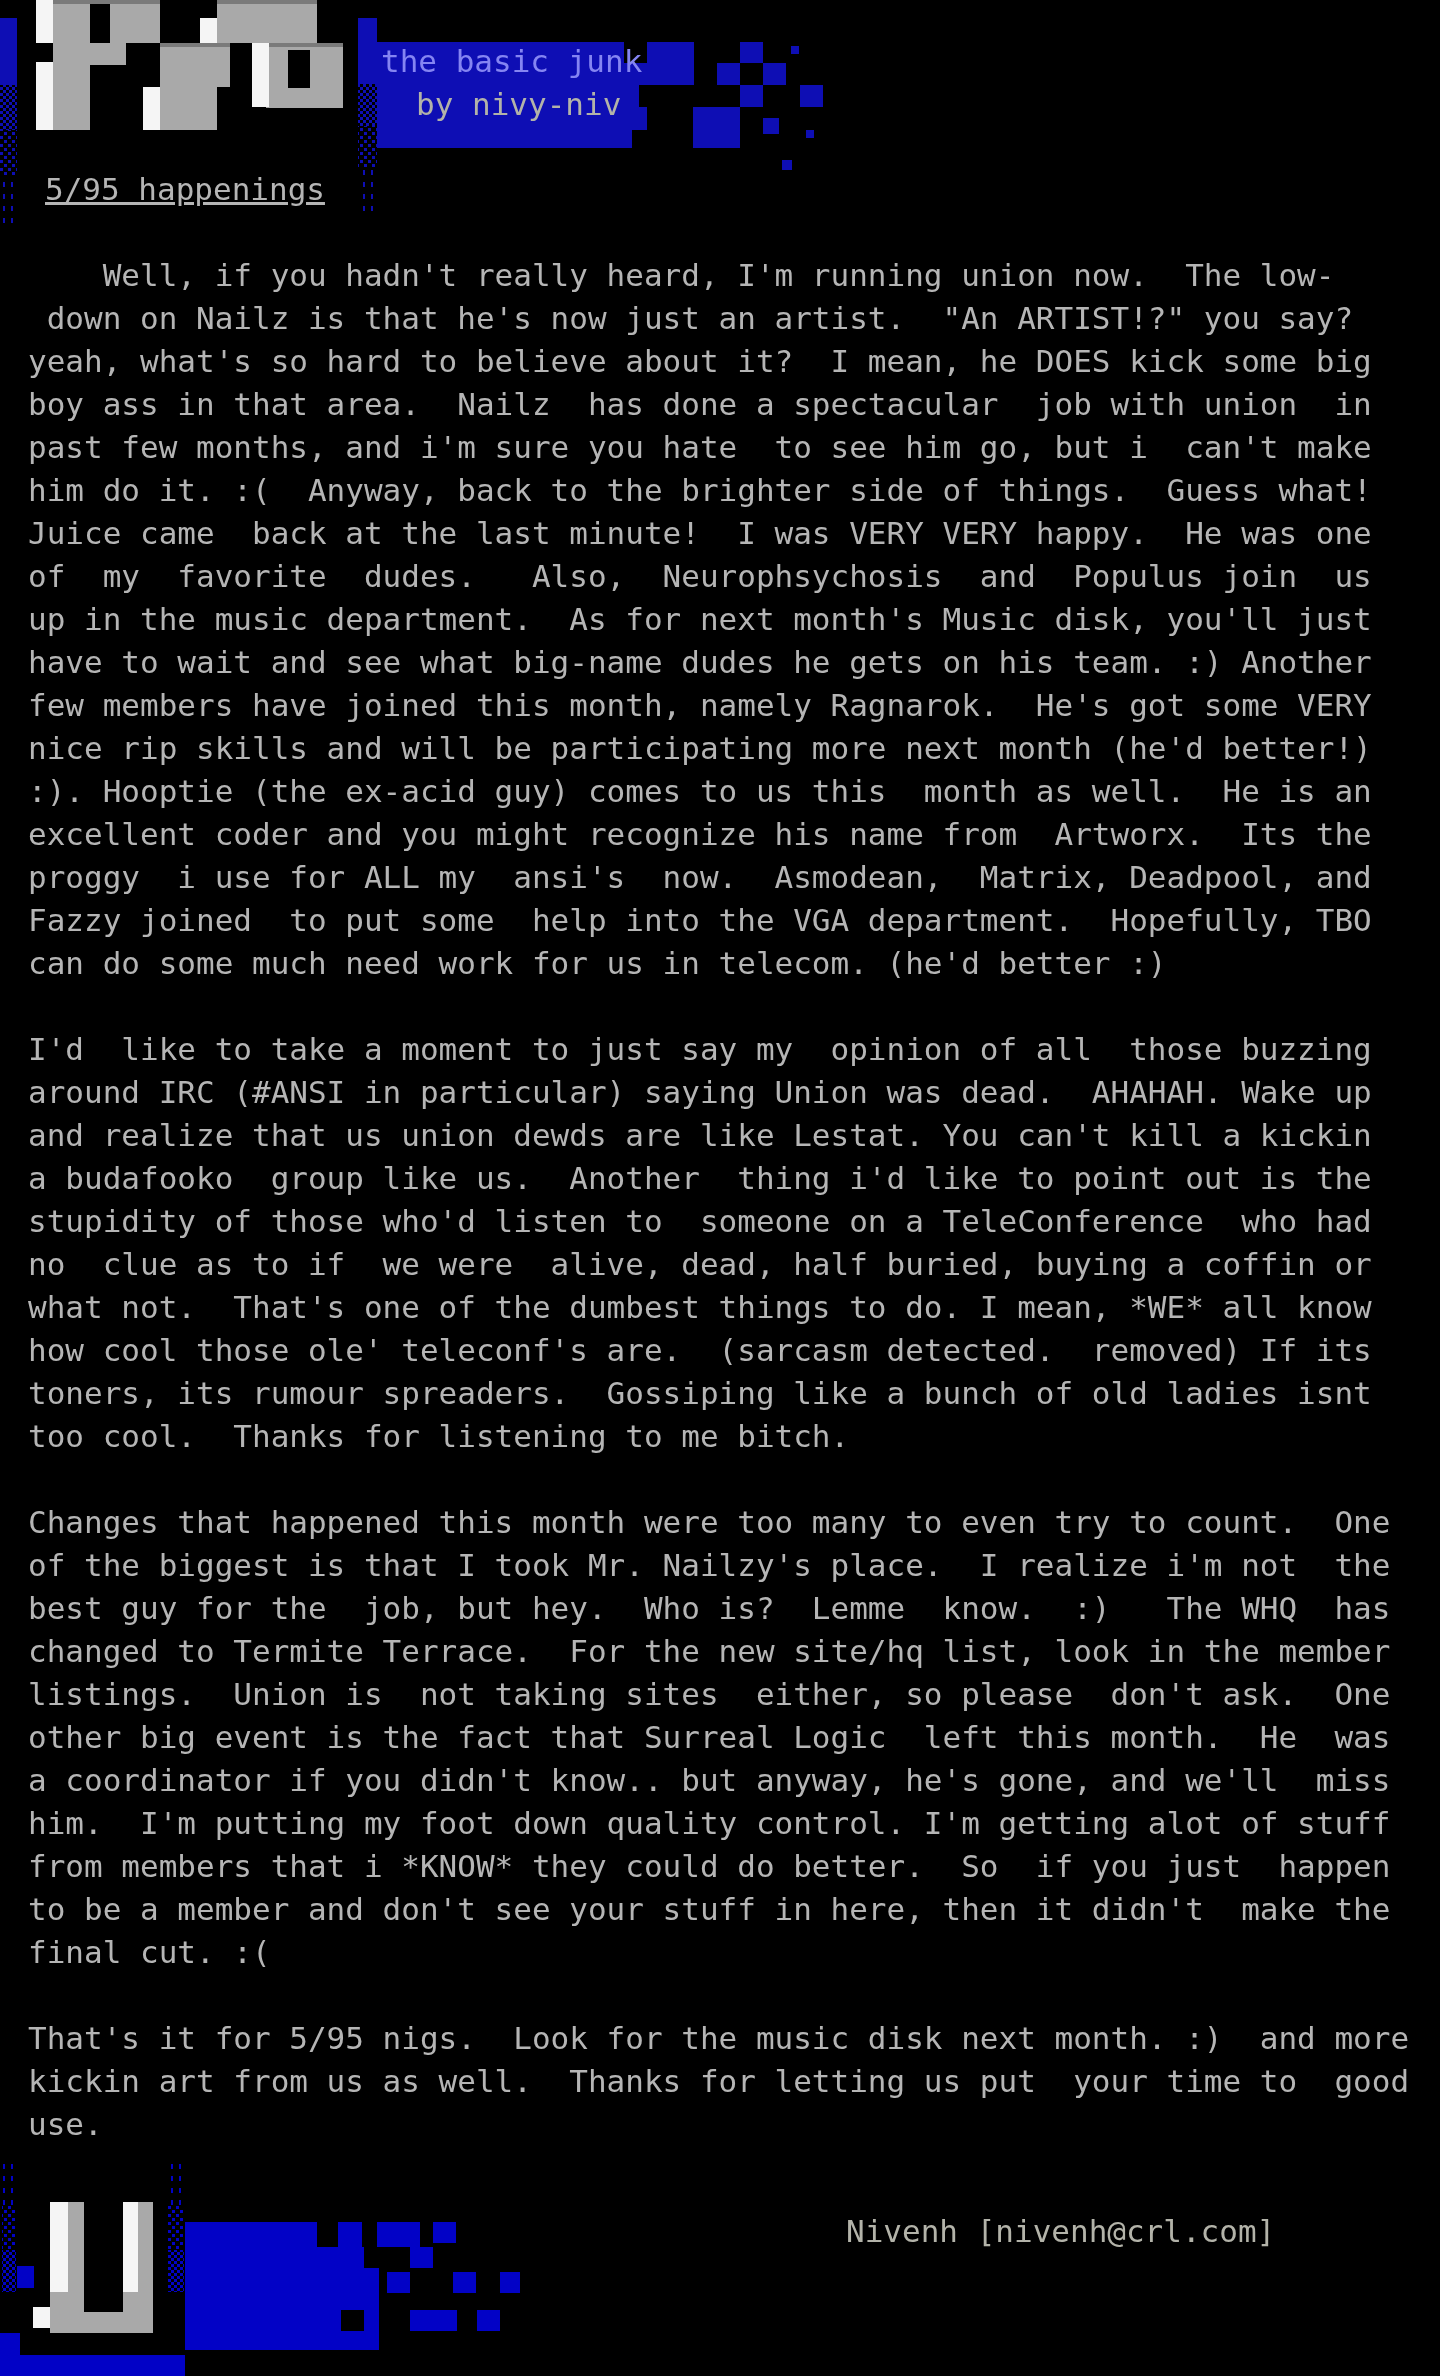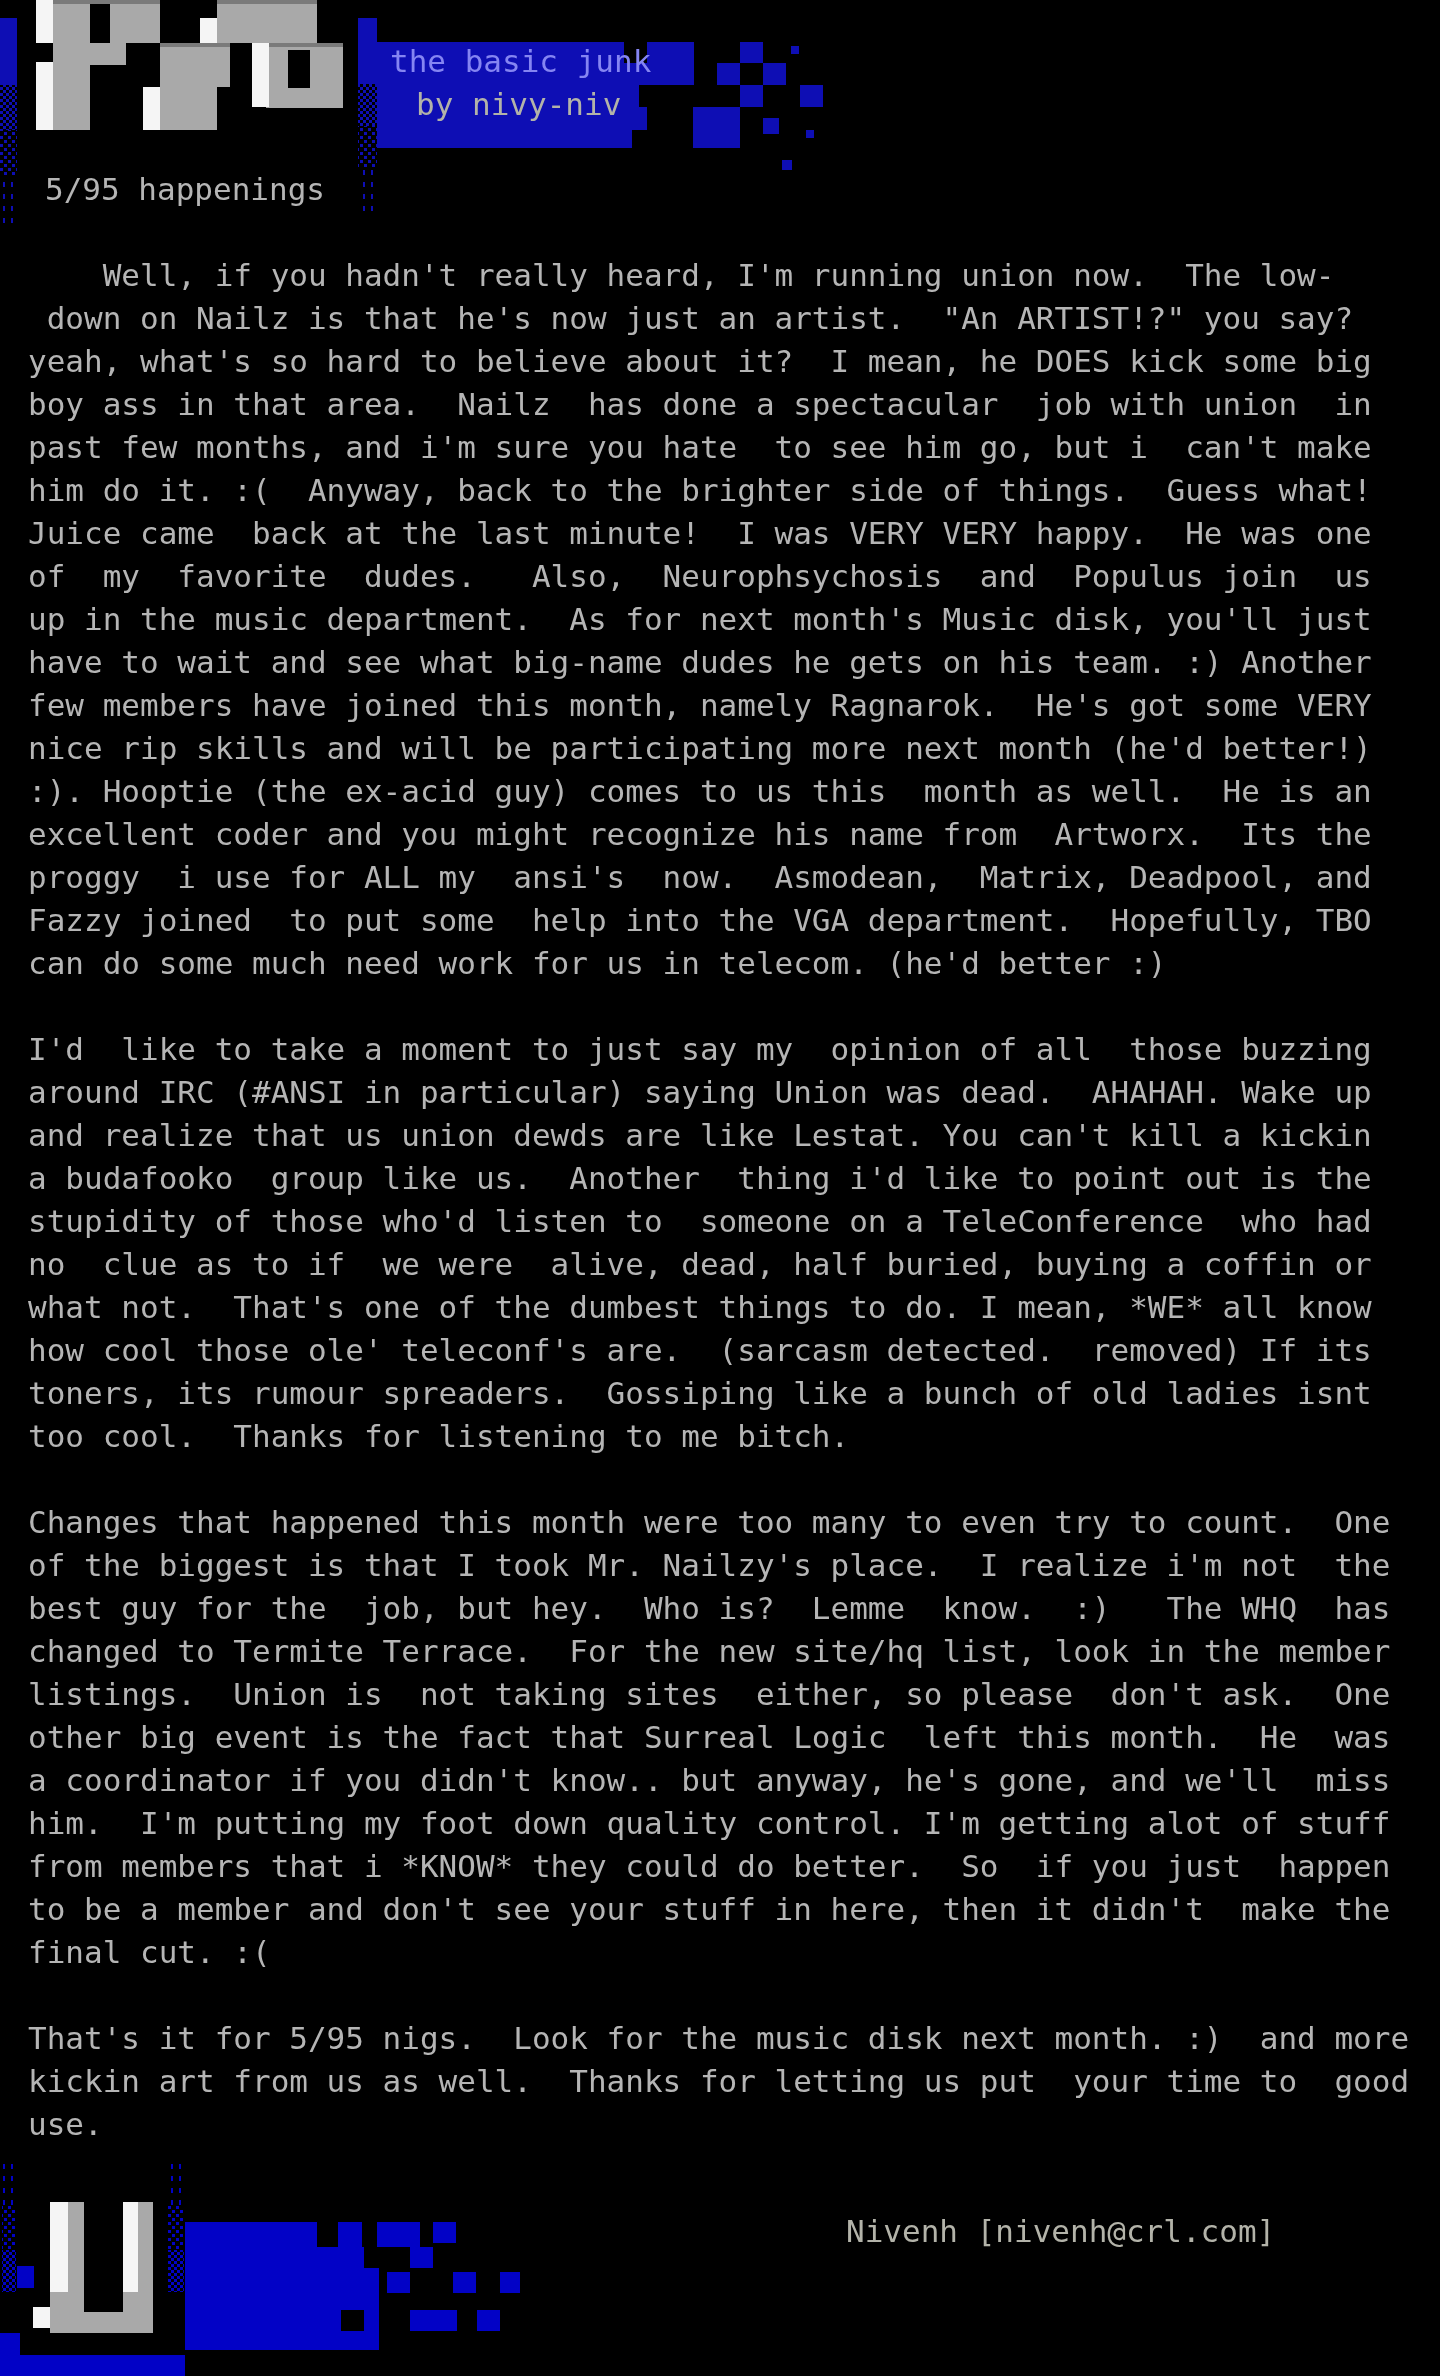--- a/index.html
+++ b/index.html
@@ -24,21 +24,21 @@
   .mono{
     font-family:"DejaVu Sans Mono", monospace;
     font-size:31px;
     line-height:43px;
     white-space:pre;
     margin:0;
   }
   .abs{position:absolute;}
   .banner-title{color:var(--light-blue);}
   .banner-subtitle{color:var(--beige-gray);text-align:center;}
-  .heading{color:var(--text-gray);}
+  .heading{color:var(--text-gray);text-decoration:underline;}
   .bodytext{color:var(--text-gray);}
   .signature{color:var(--beige-gray);margin-top:20px;}
   svg{display:block;}
 </style>
 </head>
 <body>
 
 <div class="screen">
 
   <svg class="abs" style="left:0;top:0;" width="830" height="232" viewBox="0 0 830 232" aria-hidden="true">
@@ -111,21 +111,21 @@
       <rect x="740" y="85" width="23" height="22" fill="var(--dos-blue)"></rect>
       <rect x="800" y="85" width="23" height="22" fill="var(--dos-blue)"></rect>
       <rect x="693" y="107" width="47" height="41" fill="var(--dos-blue)"></rect>
       <rect x="763" y="118" width="16" height="16" fill="var(--dos-blue)"></rect>
       <rect x="791" y="46" width="8" height="8" fill="var(--dos-blue)"></rect>
       <rect x="806" y="130" width="8" height="8" fill="var(--dos-blue)"></rect>
       <rect x="782" y="160" width="10" height="10" fill="var(--dos-blue)"></rect>
     </g>
   </svg>
 
-  <div class="abs mono banner-title" style="left:390px;top:40px;">the basic junk</div>
+  <div class="abs mono banner-title" style="left:381px;top:40px;">the basic junk</div>
   <div class="abs mono banner-subtitle" style="left:416px;top:83px;">by nivy-niv</div>
 
   <div class="abs mono heading" style="left:45px;top:168px;">5/95 happenings</div>
 
   <pre class="abs mono bodytext" style="left:28px;top:254px;">    Well, if you hadn't really heard, I'm running union now.  The low-
  down on Nailz is that he's now just an artist.  "An ARTIST!?" you say?
 yeah, what's so hard to believe about it?  I mean, he DOES kick some big
 boy ass in that area.  Nailz  has done a spectacular  job with union  in
 past few months, and i'm sure you hate  to see him go, but i  can't make
 him do it. :(  Anyway, back to the brighter side of things.  Guess what!

